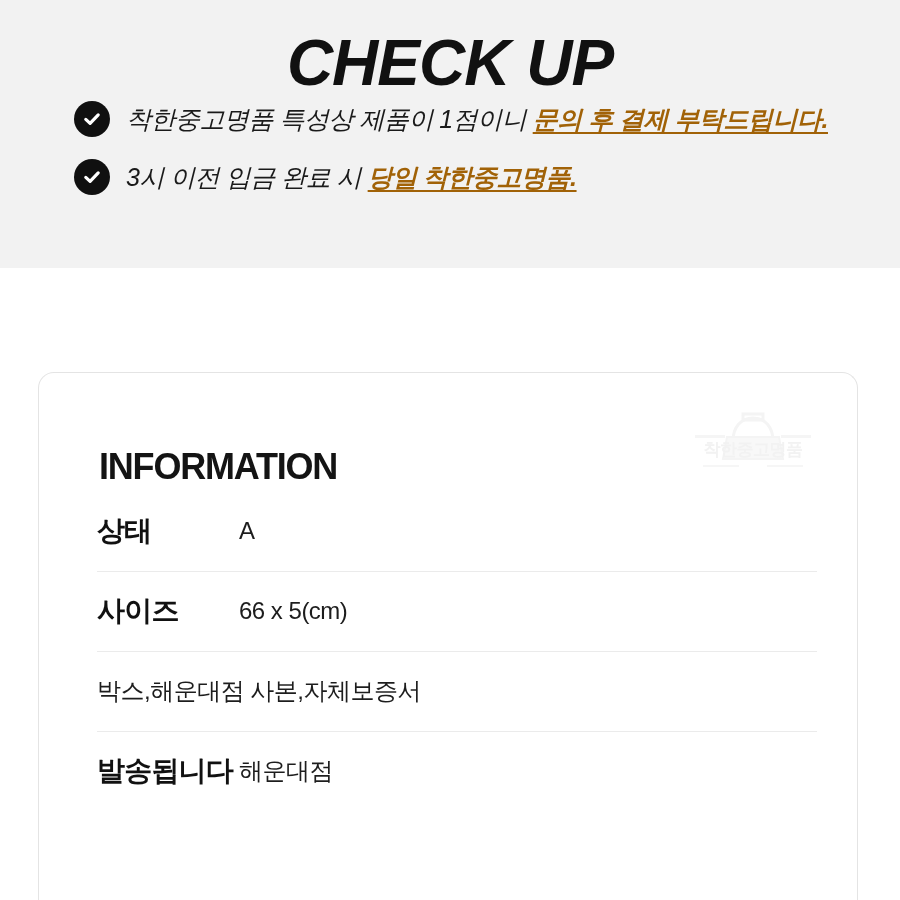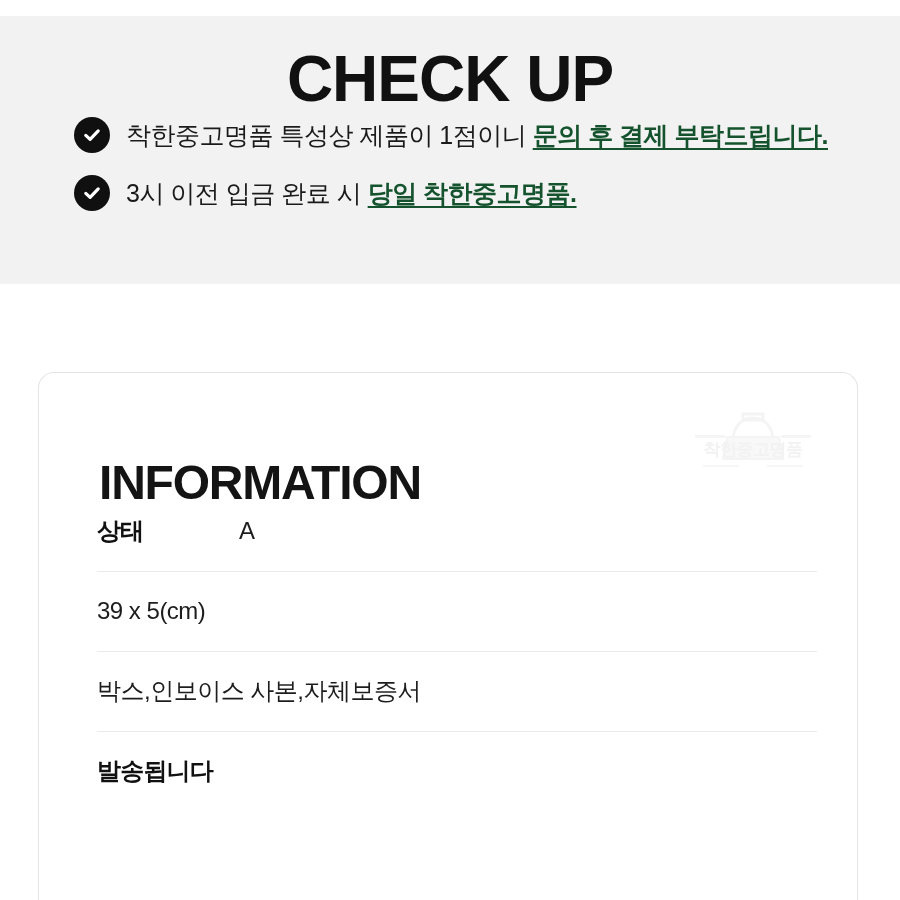--- a/index.html
+++ b/index.html
@@ -19,25 +19,26 @@
     position: relative;
     width: 900px;
     height: 900px;
     background: #ffffff;
   }
 
   
   .checkup-section {
     position: absolute;
     left: 0;
-    top: 16px;
+    top: 0;
     width: 900px;
     height: 268px;
     background: #f2f2f2;
     box-sizing: border-box;
+    font-style: italic;
   }
 
   .checkup-title {
     position: absolute;
     left: 0;
     top: -12px;
     width: 900px;
     text-align: center;
     font-size: 64px;
     font-weight: 900;
@@ -81,21 +82,21 @@
     color: #1a1a1a;
     font-weight: 400;
     letter-spacing: -0.5px;
     white-space: nowrap;
   }
   .check-text .em {
     font-weight: 700;
     text-decoration: underline;
     text-underline-offset: 4px;
     text-decoration-thickness: 2px;
-    color: #14532d;
+    color: #a16207;
   }
 
   
   .info-card {
     position: absolute;
     left: 38px;
     top: 372px;
     width: 820px;
     height: 560px;
     background: #ffffff;
@@ -107,21 +108,21 @@
   }
 
   .info-header {
     position: relative;
     height: 118px;
   }
   .info-title {
     position: absolute;
     left: 60px;
     top: 46px;
-    font-size: 48px;
+    font-size: 36px;
     font-weight: 900;
     letter-spacing: -1.2px;
     color: #141414;
     line-height: 1;
     white-space: nowrap;
   }
 
   .watermark {
     position: absolute;
     right: 40px;
@@ -151,21 +152,21 @@
     content: "";
     position: absolute;
     left: 58px;
     right: 40px;
     top: 0;
     height: 1px;
     background: #ebebeb;
   }
   .info-label {
     flex: 0 0 142px;
-    font-size: 24px;
+    font-size: 28px;
     font-weight: 700;
     color: #111111;
     letter-spacing: -0.8px;
     white-space: nowrap;
   }
   .info-value {
     flex: 1 1 auto;
     font-size: 24px;
     font-weight: 400;
     color: #1d1d1d;
@@ -230,27 +231,29 @@
 
     <div class="info-table">
 
       <div class="info-row">
         <span class="info-label">상태</span>
         <span class="info-value">A</span>
       </div>
 
 
       <div class="info-row">
-        <span class="info-value">39 x 5(cm)</span>
-      </div>
-
-      <div class="info-row">
-        <span class="info-value">박스,인보이스 사본,자체보증서</span>
+        <span class="info-label">사이즈</span>
+        <span class="info-value">66 x 5(cm)</span>
+      </div>
+
+      <div class="info-row">
+        <span class="info-value">박스,해운대점 사본,자체보증서</span>
       </div>
 
       <div class="info-row">
         <span class="info-label">발송됩니다</span>
+        <span class="info-value">해운대점</span>
       </div>
 
     </div>
   </section>
 
 </div>
 
 </body></html>

